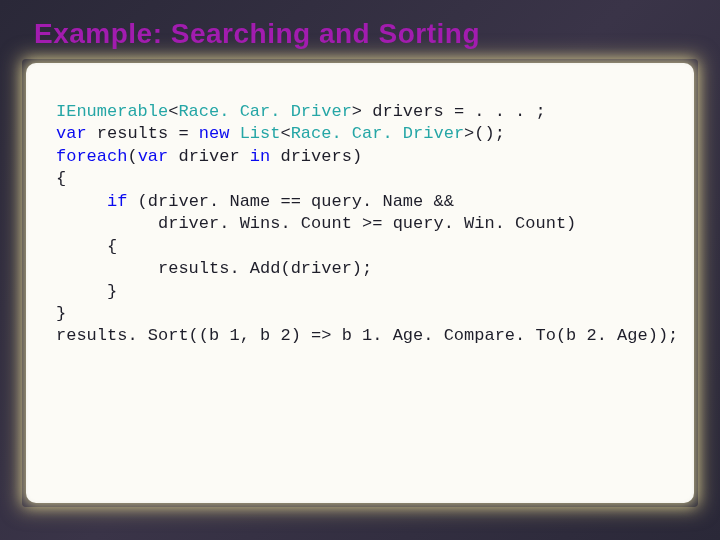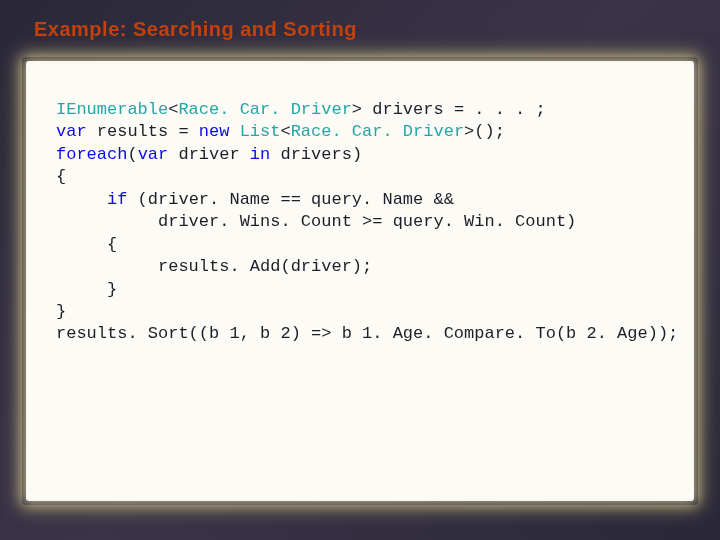--- a/index.html
+++ b/index.html
@@ -9,30 +9,30 @@
     font-family: Verdana, Geneva, sans-serif;
     position: relative;
   }
   .slide {
     width: 720px;
     height: 540px;
     position: relative;
     padding: 18px 26px 26px 26px;
   }
   .title {
-    color: #c2410c;
-    font-size: 20px;
+    color: #a21caf;
+    font-size: 28px;
     font-weight: bold;
     letter-spacing: 0.5px;
-    margin-bottom: 20px;
+    margin-bottom: 13px;
     padding-left: 8px;
   }
   .content-box {
     background: #fcfbf6;
-    border-radius: 3px;
+    border-radius: 10px;
     width: 100%;
     height: 440px;
     padding: 38px 20px 30px 30px;
     box-shadow:
       0 0 12px 3px rgba(200,190,140,0.85),
       inset 0 0 4px rgba(0,0,0,0.05);
     position: relative;
   }
   .content-box::before {
     content: "";

